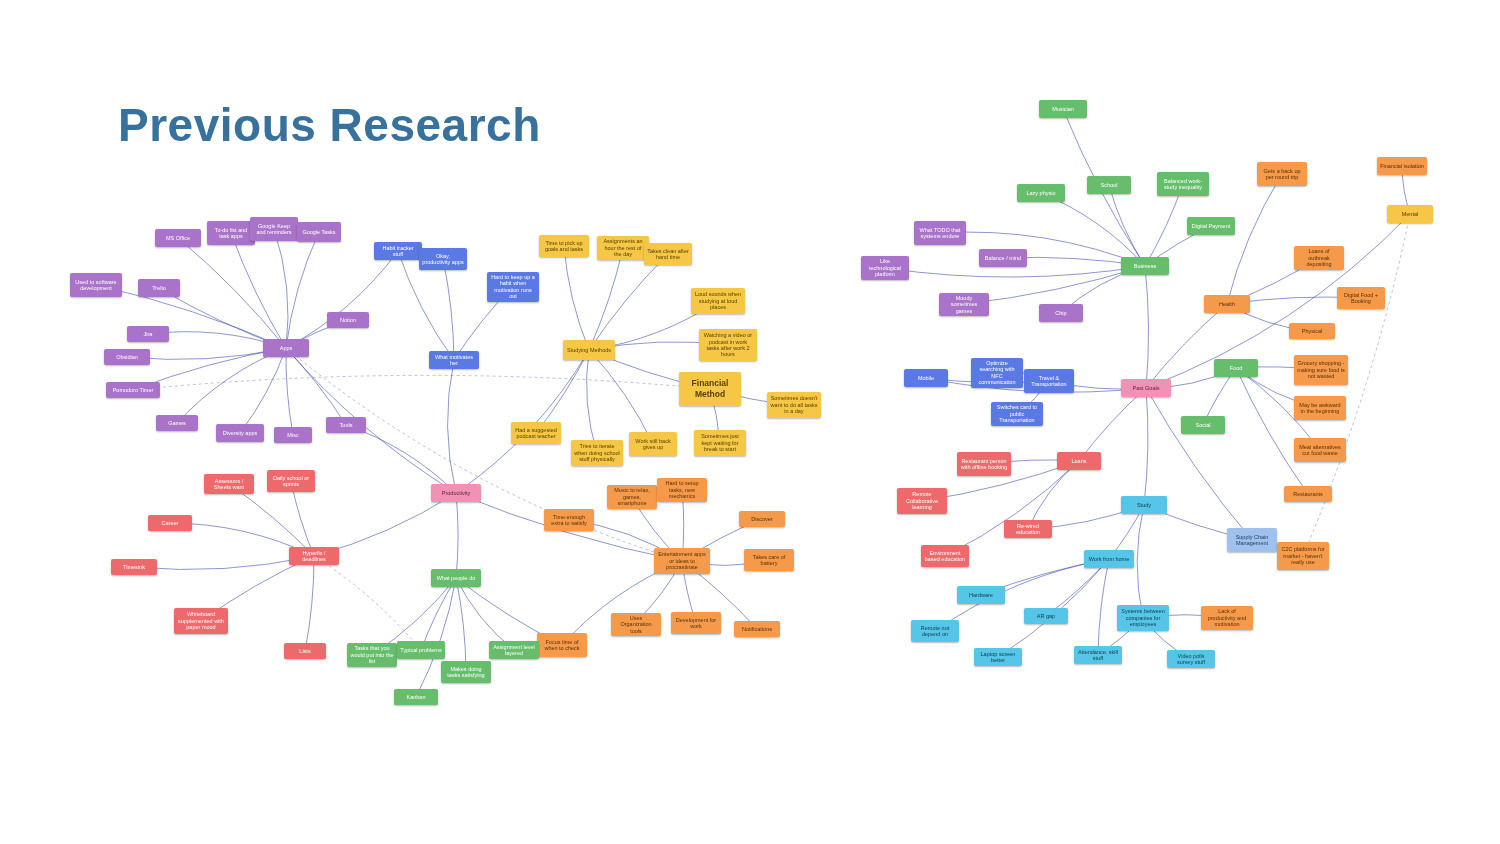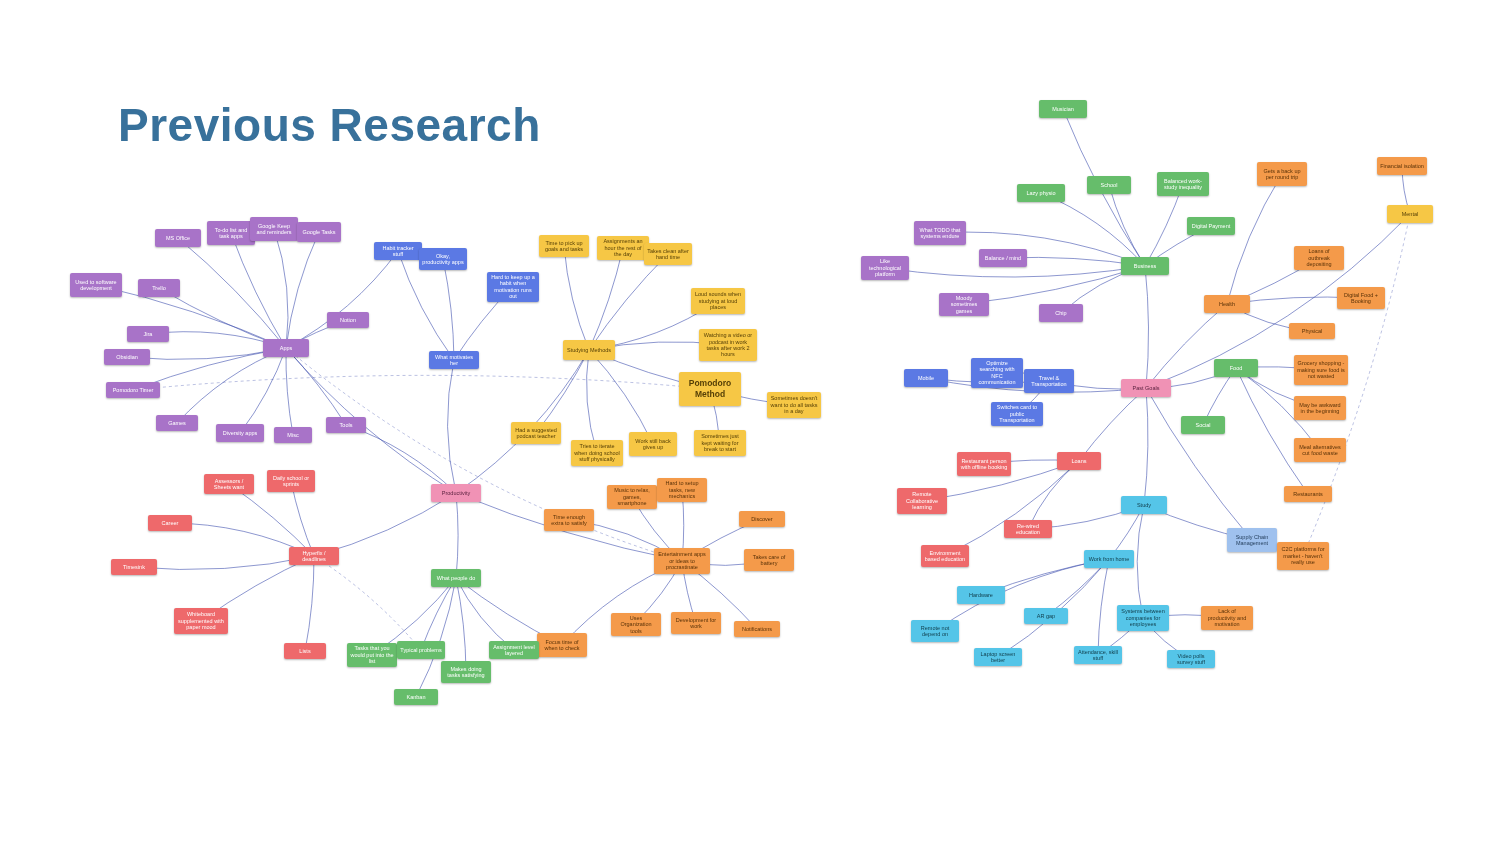--- a/index.html
+++ b/index.html
@@ -153,21 +153,21 @@
     <div class="note" style="left: 374px; top: 242px; width: 48px; min-height: 18px; background: rgb(91, 121, 228); color: rgb(255, 255, 255);">Habit tracker stuff</div>
     <div class="note" style="left: 419px; top: 248px; width: 48px; min-height: 22px; background: rgb(91, 121, 228); color: rgb(255, 255, 255);">Okay, productivity apps</div>
     <div class="note" style="left: 487px; top: 272px; width: 52px; min-height: 28px; background: rgb(91, 121, 228); color: rgb(255, 255, 255);">Hard to keep up a habit when motivation runs out</div>
     <div class="note" style="left: 429px; top: 351px; width: 50px; min-height: 18px; background: rgb(91, 121, 228); color: rgb(255, 255, 255);">What motivates her</div>
     <div class="note" style="left: 563px; top: 340px; width: 52px; min-height: 20px; background: rgb(246, 199, 69); color: rgb(85, 63, 6);">Studying Methods</div>
     <div class="note" style="left: 539px; top: 235px; width: 50px; min-height: 22px; background: rgb(246, 199, 69); color: rgb(85, 63, 6);">Time to pick up goals and tasks</div>
     <div class="note" style="left: 597px; top: 236px; width: 52px; min-height: 24px; background: rgb(246, 199, 69); color: rgb(85, 63, 6);">Assignments an hour the rest of the day</div>
     <div class="note" style="left: 644px; top: 243px; width: 48px; min-height: 22px; background: rgb(246, 199, 69); color: rgb(85, 63, 6);">Takes clean after hand time</div>
     <div class="note" style="left: 691px; top: 288px; width: 54px; min-height: 26px; background: rgb(246, 199, 69); color: rgb(85, 63, 6);">Loud sounds when studying at loud places</div>
     <div class="note" style="left: 699px; top: 329px; width: 58px; min-height: 32px; background: rgb(246, 199, 69); color: rgb(85, 63, 6);">Watching a video or podcast in work tasks after work 2 hours</div>
-    <div class="note big" style="left: 679px; top: 372px; width: 62px; min-height: 34px; background: rgb(246, 199, 69); color: rgb(85, 63, 6);">Pomodoro Method</div>
+    <div class="note big" style="left: 679px; top: 372px; width: 62px; min-height: 34px; background: rgb(246, 199, 69); color: rgb(85, 63, 6);">Financial Method</div>
     <div class="note" style="left: 767px; top: 392px; width: 54px; min-height: 26px; background: rgb(246, 199, 69); color: rgb(85, 63, 6);">Sometimes doesn't want to do all tasks in a day</div>
     <div class="note" style="left: 511px; top: 422px; width: 50px; min-height: 22px; background: rgb(246, 199, 69); color: rgb(85, 63, 6);">Had a suggested podcast teacher</div>
     <div class="note" style="left: 571px; top: 440px; width: 52px; min-height: 26px; background: rgb(246, 199, 69); color: rgb(85, 63, 6);">Tries to iterate when doing school stuff physically</div>
     <div class="note" style="left: 629px; top: 432px; width: 48px; min-height: 24px; background: rgb(246, 199, 69); color: rgb(85, 63, 6);">Work still back gives up</div>
     <div class="note" style="left: 694px; top: 430px; width: 52px; min-height: 26px; background: rgb(246, 199, 69); color: rgb(85, 63, 6);">Sometimes just kept waiting for break to start</div>
     <div class="note" style="left: 431px; top: 484px; width: 50px; min-height: 18px; background: rgb(240, 146, 181); color: rgb(92, 35, 64);">Productivity</div>
     <div class="note" style="left: 204px; top: 474px; width: 50px; min-height: 20px; background: rgb(238, 105, 107); color: rgb(255, 255, 255);">Assessors / Sheets want</div>
     <div class="note" style="left: 267px; top: 470px; width: 48px; min-height: 22px; background: rgb(238, 105, 107); color: rgb(255, 255, 255);">Daily school or sprints</div>
     <div class="note" style="left: 148px; top: 515px; width: 44px; min-height: 16px; background: rgb(238, 105, 107); color: rgb(255, 255, 255);">Career</div>
     <div class="note" style="left: 111px; top: 559px; width: 46px; min-height: 16px; background: rgb(238, 105, 107); color: rgb(255, 255, 255);">Timesink</div>

